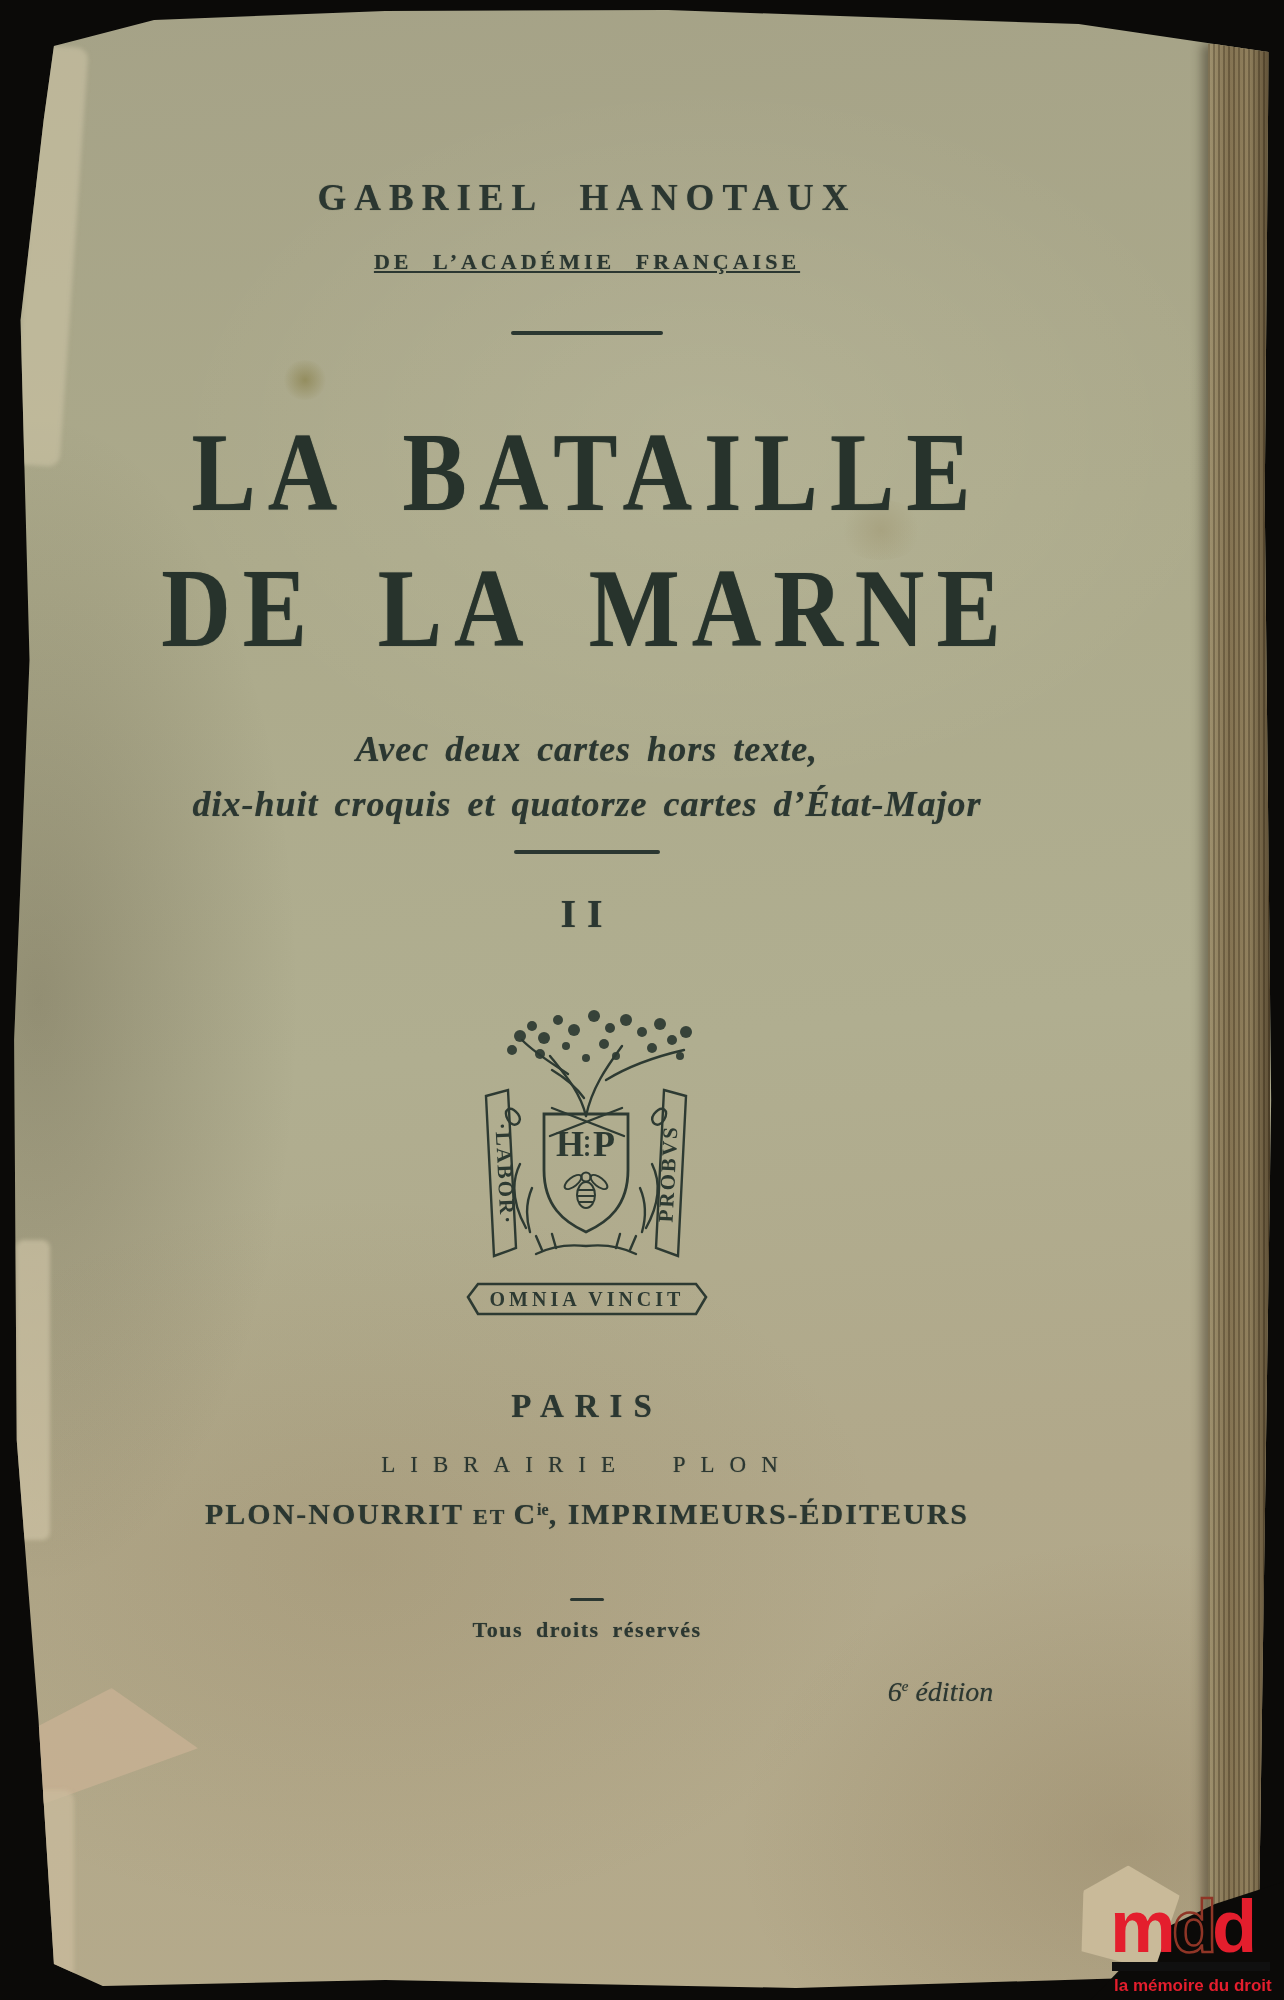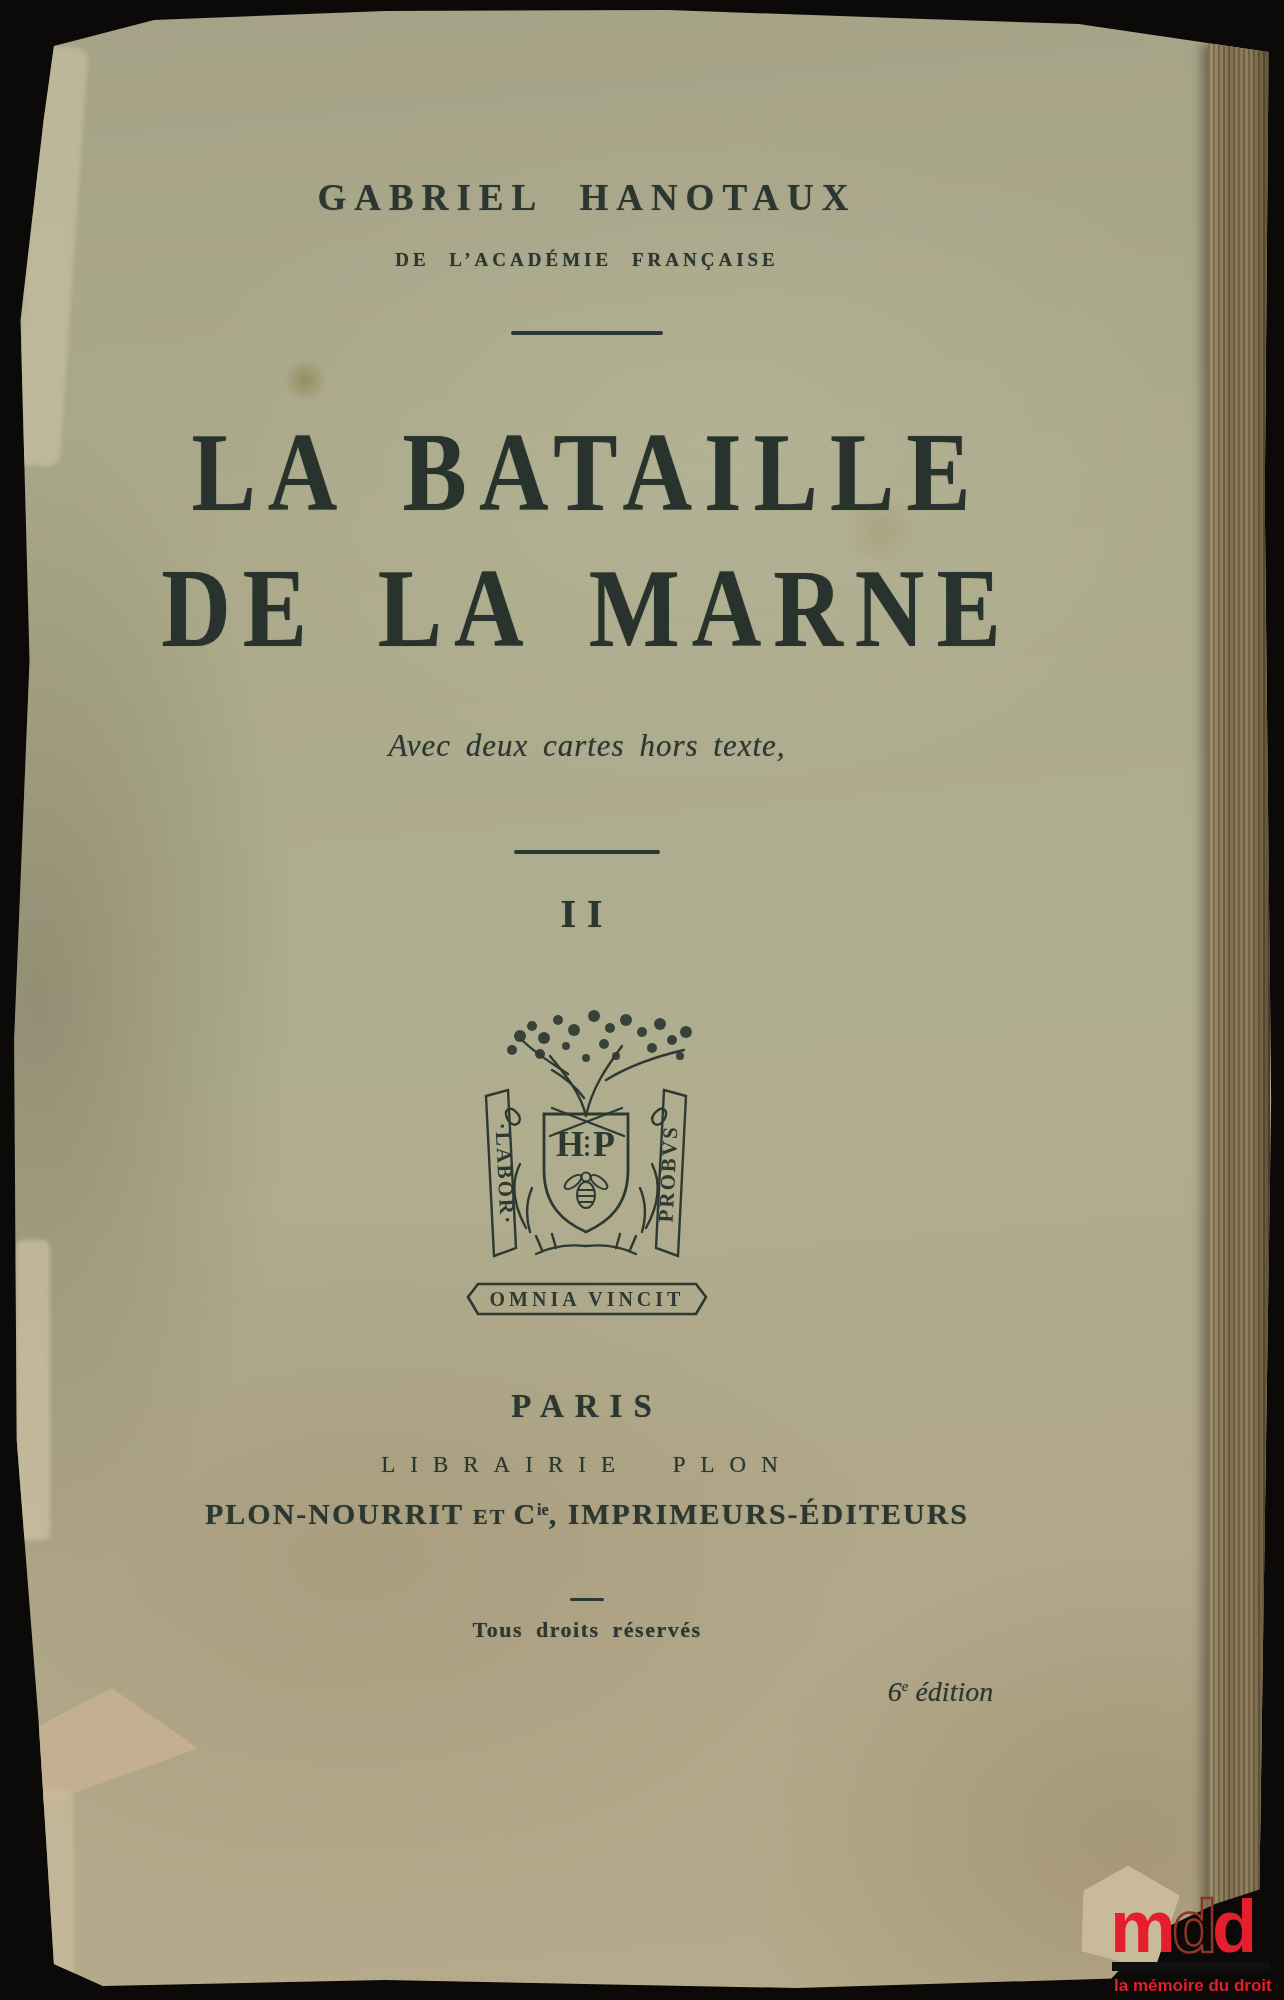--- a/index.html
+++ b/index.html
@@ -42,30 +42,30 @@
     clip-path:polygon(16% 100%,44% 58%,70% 40%,100% 26%,100% 100%);}
   #corner-patch{position:absolute;right:108px;bottom:34px;width:96px;height:100px;background:#c9ba99;
     clip-path:polygon(0 32%,42% 0,100% 22%,86% 100%,8% 92%);transform:rotate(9deg);filter:blur(.5px);}
 
   
   #content{position:absolute;left:30px;right:140px;top:0;bottom:0;color:#2b3731;}
   .line{position:absolute;width:100%;text-align:center;white-space:nowrap;}
   .ink{color:#2b3731;text-shadow:0 0 1px rgba(43,55,49,.55);}
 
   #author{top:176px;font-size:37px;font-weight:700;letter-spacing:8px;word-spacing:20px;}
-  #affiliation{top:249px;font-size:19px;font-weight:700;letter-spacing:4px;word-spacing:11px;}
+  #affiliation{top:249px;font-size:22px;font-weight:700;letter-spacing:4px;word-spacing:11px;text-decoration:underline;}
   .rule{position:absolute;left:50%;transform:translateX(-50%);width:152px;height:4px;
         background:#2b3731;border-radius:2px;}
   #rule-1{top:331px;}
   #rule-2{top:850px;width:146px;}
   .title-line{font-weight:700;font-size:112px;letter-spacing:14px;word-spacing:26px;
     transform:scaleX(.86);transform-origin:50% 50%;color:#27332c;text-shadow:0 0 1px rgba(39,51,44,.6);}
   #title-1{top:408px;}
   #title-2{top:544px;}
-  .subtitle{font-style:italic;font-size:31px;letter-spacing:1px;word-spacing:6px;}
+  .subtitle{font-style:italic;font-size:36px;letter-spacing:1px;word-spacing:6px;font-weight:bold;}
   #subtitle-1{top:728px;}
   #subtitle-2{top:783px;}
   #volume{top:890px;font-size:40px;font-weight:700;letter-spacing:11px;}
 
   #emblem{position:absolute;left:50%;top:996px;transform:translateX(-50%);}
 
   #city{top:1388px;font-size:33px;font-weight:700;letter-spacing:11px;}
   #publisher{top:1452px;font-size:23px;letter-spacing:15px;word-spacing:22px;}
   #printer{top:1497px;font-size:30px;font-weight:700;letter-spacing:2px;}
   #printer .small{font-size:22px;letter-spacing:2px;margin-top:8px;}
@@ -95,20 +95,21 @@
     <div class="patch" id="stain-2"></div>
     <div id="page-edges"></div>
 
     <div id="content">
       <div class="line ink" id="author">GABRIEL HANOTAUX</div>
       <div class="line ink" id="affiliation">DE L’ACADÉMIE FRANÇAISE</div>
       <div class="rule" id="rule-1"></div>
       <div class="line title-line" id="title-1">LA BATAILLE</div>
       <div class="line title-line" id="title-2">DE LA MARNE</div>
       <div class="line ink subtitle" id="subtitle-1">Avec deux cartes hors texte,</div>
+      <div class="line ink subtitle" id="subtitle-2">dix-huit croquis et quatorze cartes d’État-Major</div>
       <div class="rule" id="rule-2"></div>
       <div class="line ink" id="volume">II</div>
 
       <svg id="emblem" width="262" height="340" viewBox="0 0 262 340">
         <g fill="none" stroke="#2d3a32" stroke-width="2.4" stroke-linecap="round">
           <path d="M130,120 C124,96 110,80 94,60"></path>
           <path d="M130,120 C136,92 150,72 166,50"></path>
           <path d="M128,102 C118,88 106,80 96,74"></path>
           <path d="M150,84 C176,68 202,60 228,54"></path>
           <path d="M112,78 C94,66 80,58 66,44"></path>

